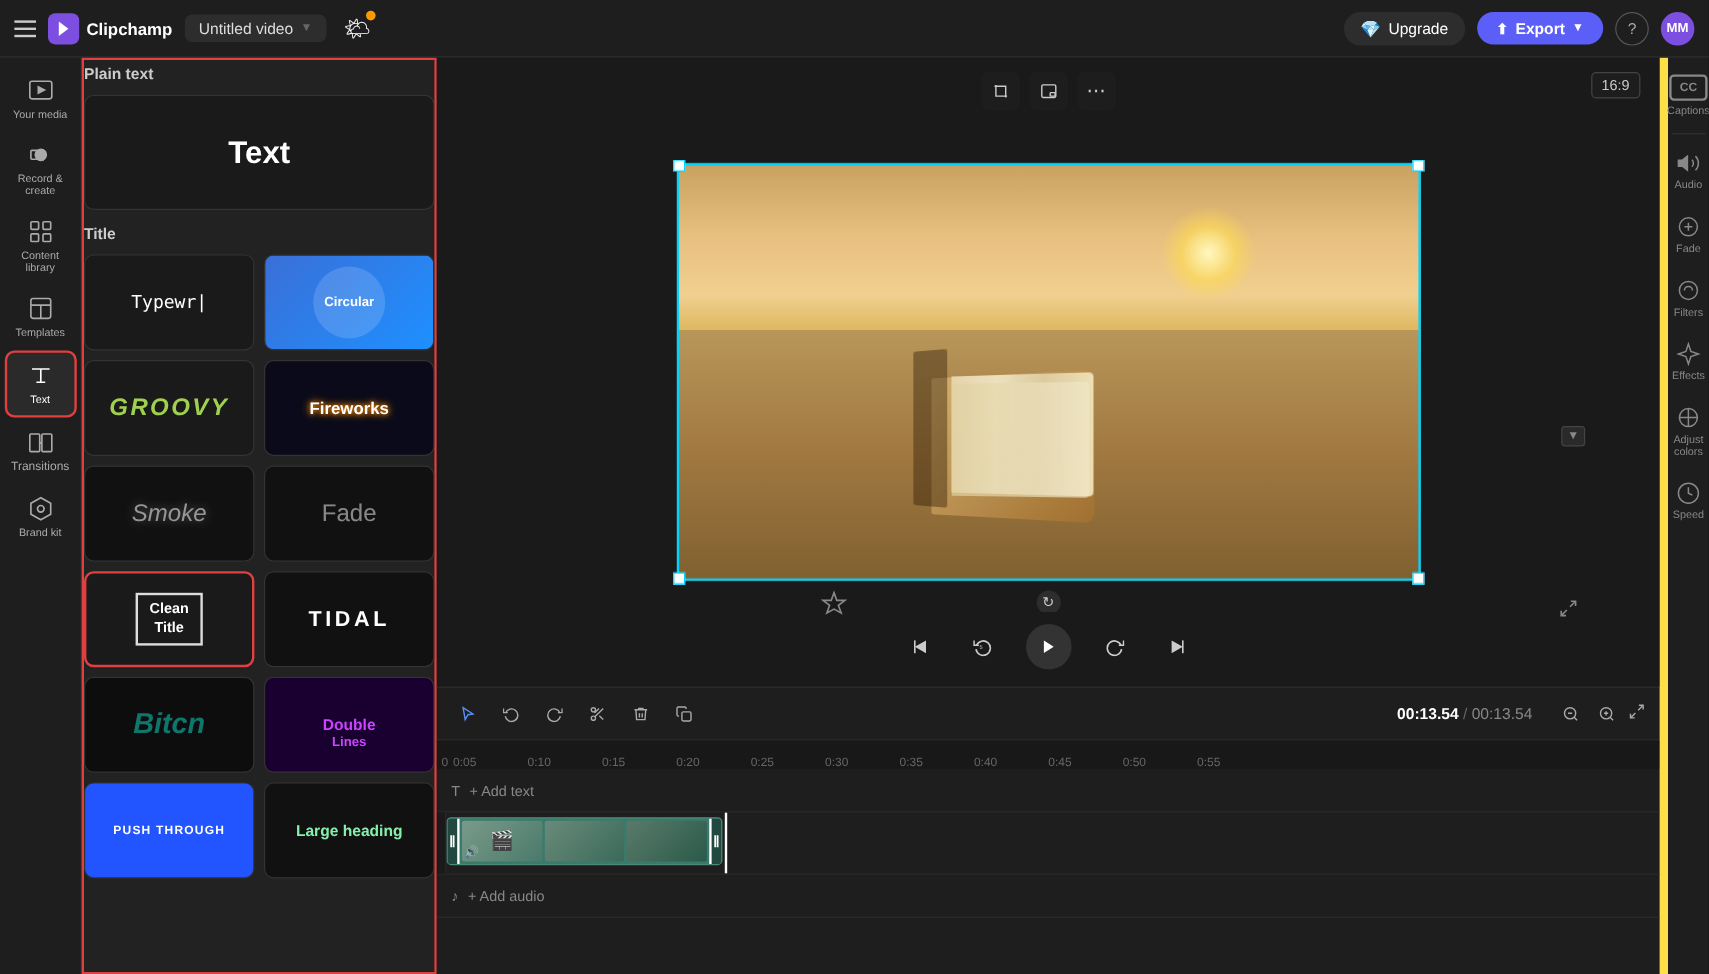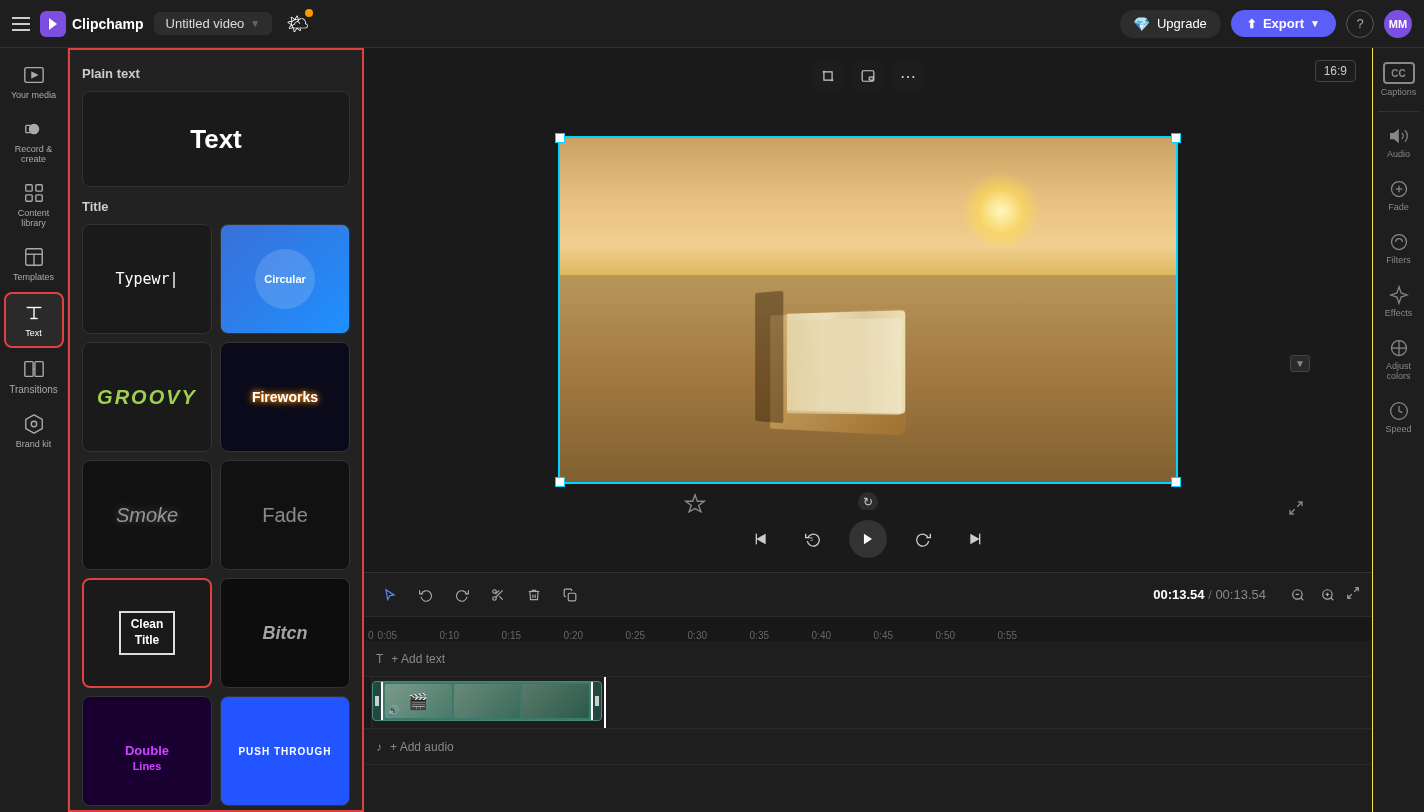--- a/index.html
+++ b/index.html
@@ -102,21 +102,20 @@
     }
     .sidebar-item svg { width: 22px; height: 22px; }
 
     
     .text-panel {
       width: 296px;
       background: #222;
       overflow-y: auto;
       border-right: 1px solid #2a2a2a;
       flex-shrink: 0;
-      padding: 12px;
       border: 2px solid #e04040;
     }
     .text-panel::-webkit-scrollbar { width: 4px; }
     .text-panel::-webkit-scrollbar-track { background: #222; }
     .text-panel::-webkit-scrollbar-thumb { background: #444; border-radius: 2px; }
 
     .section-label {
       font-size: 13px;
       font-weight: 600;
       color: #ccc;
@@ -130,21 +129,21 @@
       gap: 8px;
       margin-bottom: 12px;
     }
     .text-card-single {
       margin-bottom: 12px;
     }
 
     .text-card {
       background: #1a1a1a;
       border-radius: 8px;
-      height: 110px;
+      height: 80px;
       display: flex;
       align-items: center;
       justify-content: center;
       cursor: pointer;
       position: relative;
       overflow: hidden;
       border: 1px solid #333;
     }
     .text-card.full-width {
       width: 100%;
@@ -604,28 +603,28 @@
       top: 0;
       width: 2px;
       height: 100%;
       background: #fff;
       z-index: 20;
       pointer-events: none;
     }
 
     
     .right-sidebar {
-      width: 52px;
+      width: 41px;
       background: #1e1e1e;
       display: flex;
       flex-direction: column;
       align-items: center;
       padding-top: 8px;
       gap: 8px;
-      border-left: 1px solid #fde047;
+      border-left: 7px solid #fde047;
       flex-shrink: 0;
     }
     .right-tool {
       width: 44px;
       display: flex;
       flex-direction: column;
       align-items: center;
       gap: 3px;
       cursor: pointer;
       padding: 6px 4px;
@@ -801,23 +800,26 @@
         <span class="card-fade-text">Fade</span>
       </div>
 
       <div class="text-card card-clean-title">
         <div class="card-clean-title-inner">
           <div>Clean</div>
           <div>Title</div>
         </div>
       </div>
 
+      <div class="text-card card-tidal">
+        <span class="card-tidal-text">TIDAL</span>
+      </div>
 
       <div class="text-card card-bitcn">
-        <span class="card-bitcn-text" style="font-size:18px;font-style:italic;color:#a3a3a3;">Bitcn</span>
+        <span class="card-bitcn-text" style="font-size:24px;font-style:italic;color:#0f766e;">Bitcn</span>
       </div>
 
       <div class="text-card card-double-lines">
         <div style="display:flex;flex-direction:column;align-items:center;gap:2px;margin-top:12px;">
           <span class="card-double-lines-text1">Double</span>
           <span class="card-double-lines-text2">Lines</span>
         </div>
       </div>
 
       <div class="text-card card-push-through">

